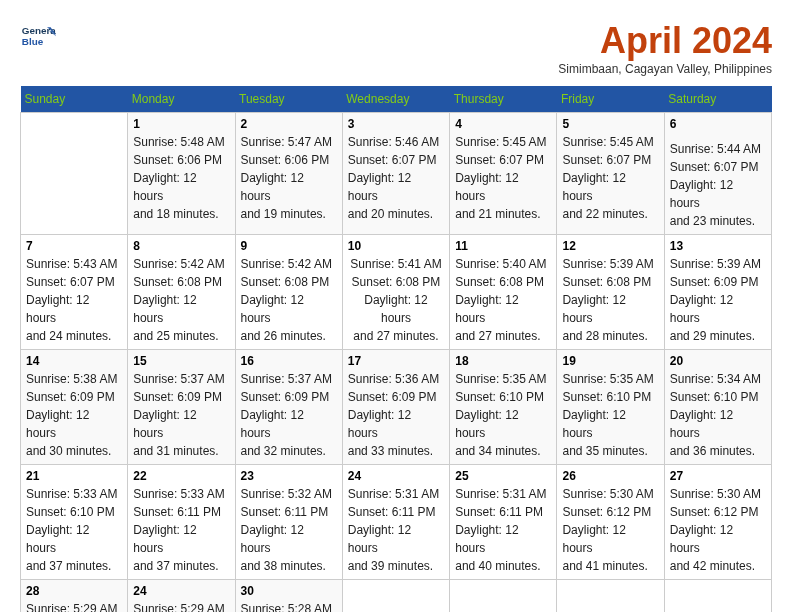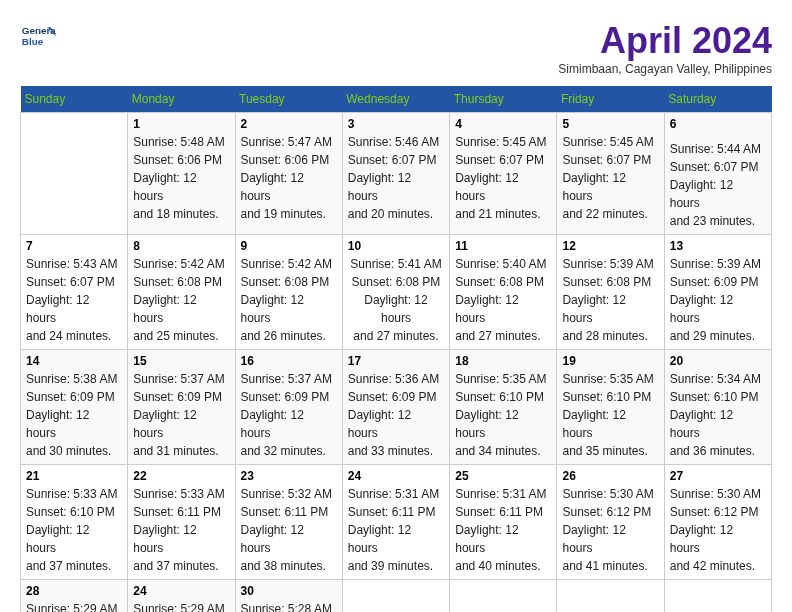--- a/index.html
+++ b/index.html
@@ -24,21 +24,21 @@
     .logo-icon {
       width: 36px;
       height: 36px;
     }
     .title-area {
       text-align: right;
     }
     .calendar-title {
       font-size: 36px;
       font-weight: bold;
-      color: #4c1d95;
+      color: #c2410c;
     }
     .calendar-subtitle {
       font-size: 12px;
       color: #333;
     }
     table {
       width: 100%;
       border-collapse: collapse;
       font-size: 10.5px;
     }

